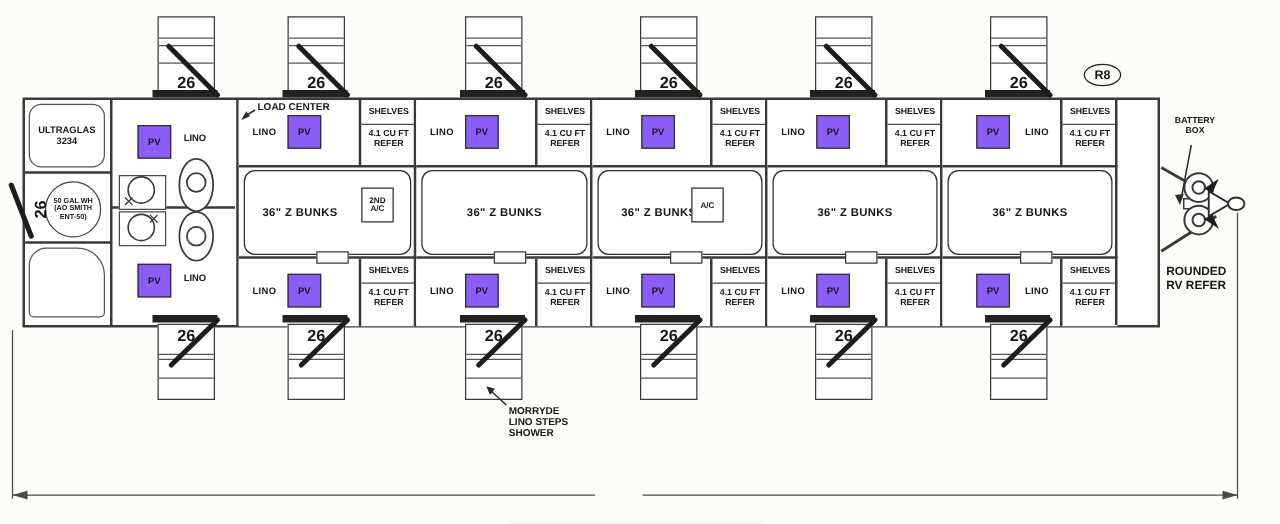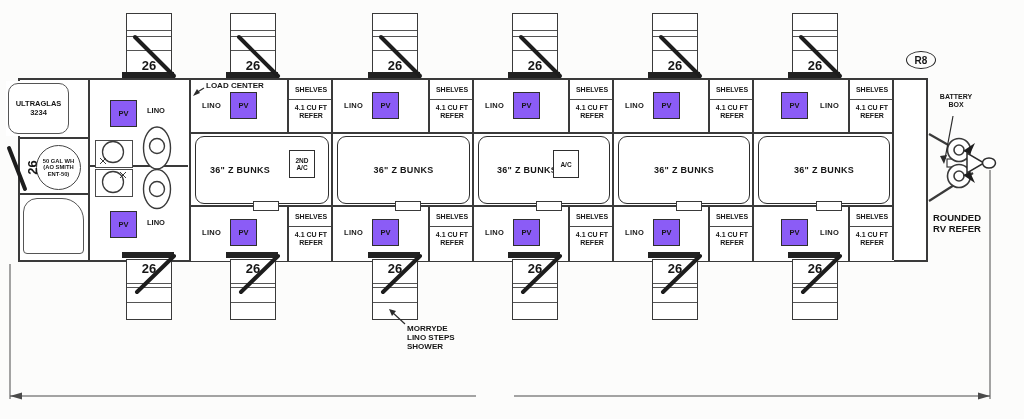--- a/index.html
+++ b/index.html
@@ -48,39 +48,39 @@
   .ctr{display:flex;align-items:center;justify-content:center;text-align:center;}
   .smalllab{font:700 7.5px "Liberation Sans",sans-serif;line-height:8.5px;text-align:center;}
   .whc{position:absolute;left:36px;top:145px;width:43px;height:43px;border:1px solid #444;border-radius:50%;
     display:flex;align-items:center;justify-content:center;}
   .whl{font:700 5.8px "Liberation Sans",sans-serif;line-height:6.2px;text-align:center;}
   .vanity{position:absolute;left:95px;width:36px;height:26px;border:1px solid #4a4a4a;background:#fff;}
   .rot26{position:absolute;left:14px;top:160px;width:36px;text-align:center;
     font:700 13px "Liberation Sans",sans-serif;transform:rotate(-90deg);transform-origin:center;}
   
   .callout{position:absolute;font:700 8px "Liberation Sans",sans-serif;line-height:9px;}
-  .badge{position:absolute;left:906px;top:51px;width:28px;height:16px;border:1.5px solid #222;border-radius:50%;
+  .badge{position:absolute;left:867px;top:51px;width:28px;height:16px;border:1.5px solid #222;border-radius:50%;
     display:flex;align-items:center;justify-content:center;font:700 10px "Liberation Sans",sans-serif;}
   .dim{position:absolute;left:477px;top:385px;width:36px;text-align:center;font:12px "Liberation Sans",sans-serif;margin-top:33px;}
   svg.overlay{position:absolute;left:0;top:0;pointer-events:none;}
 </style>
 </head>
 <body>
 
 <div class="stage">
 
   <div class="trailer"></div>
 
   <div>
     <div class="wallv" style="left:88px"></div>
     <div class="wallh" style="left:19px;top:137px;width:70px"></div>
     <div class="wallh" style="left:19px;top:193px;width:70px"></div>
     <div class="wallh" style="left:89px;top:165px;width:99px"></div>
 
-    <div class="fixture" style="left:6px;top:81px;width:65px;height:55px">
+    <div class="fixture" style="left:21px;top:81px;width:65px;height:55px">
       <div class="inner"></div>
       <div class="abs ctr" style="inset:0">
         <div class="smalllab">
           <div>ULTRAGLAS</div>
           <div>3234</div>
         </div>
       </div>
     </div>
 
     <div class="whc">

